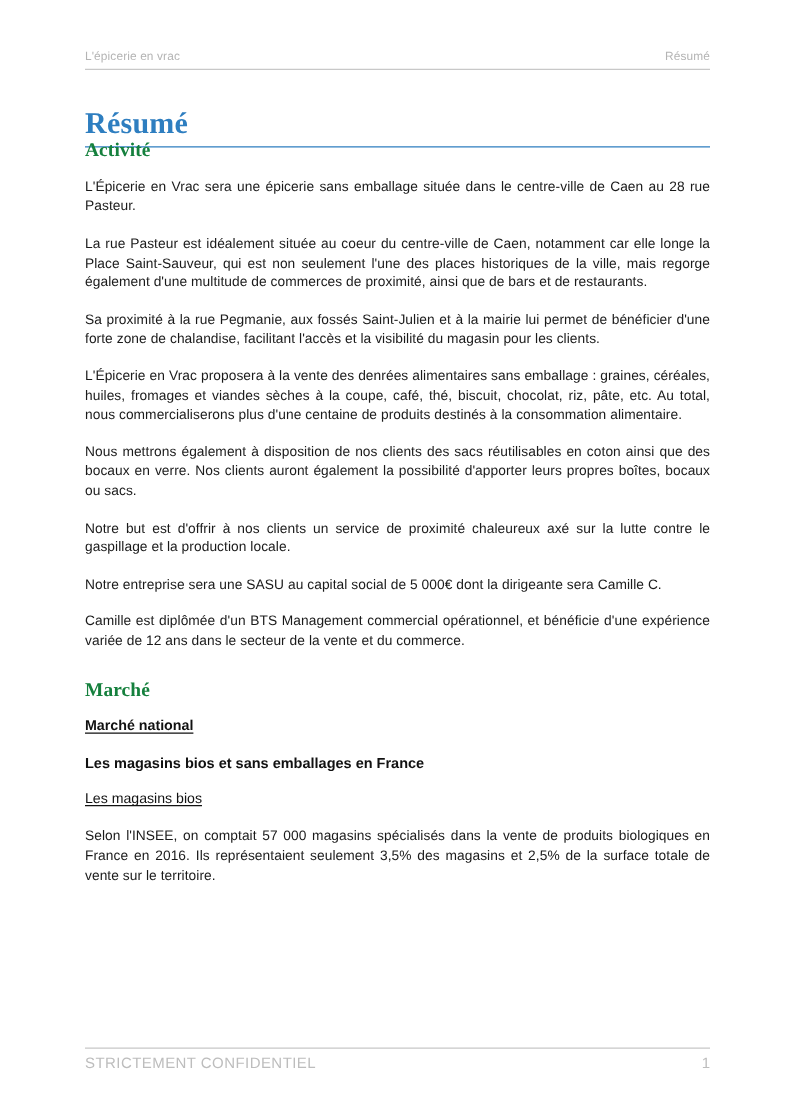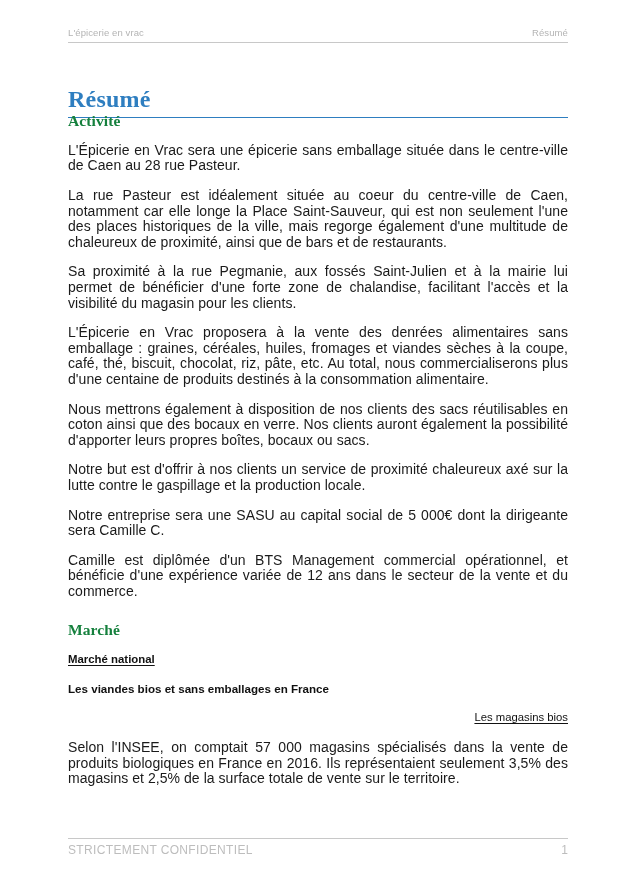--- a/index.html
+++ b/index.html
@@ -25,21 +25,21 @@
     position: absolute;
     left: 68px;
     top: 0;
     width: 500px;
     height: 895px;
   }
 
   
   .doc-header {
     position: absolute;
-    top: 28px;
+    top: 41px;
     left: 0;
     width: 500px;
     display: flex;
     justify-content: space-between;
     align-items: flex-end;
     padding-bottom: 4px;
     border-bottom: 1px solid #c8c8c8;
     box-sizing: border-box;
   }
   .doc-header span {
@@ -81,21 +81,21 @@
     color: #15803d;
     margin: 0 0 13px 0;
     line-height: 1.15;
     letter-spacing: 0.1px;
   }
   h2.section-heading.spaced-top {
     margin-top: 22px;
   }
 
   p.para {
-    font-size: 14px;
+    font-size: 11px;
     line-height: 15.6px;
     color: #1a1a1a;
     margin: 0 0 14px 0;
     text-align: justify;
     text-justify: inter-word;
     letter-spacing: 0.05px;
   }
   p.para:last-child { margin-bottom: 0; }
 
   h3.sub-heading {
@@ -115,21 +115,20 @@
     line-height: 15px;
   }
   h5.sub-heading-plain {
     font-size: 11.3px;
     font-weight: normal;
     color: #111111;
     margin: 0 0 15px 0;
     line-height: 15px;
     text-decoration: underline;
     text-underline-offset: 2px;
-    text-align: right;
   }
 
   
   .doc-footer {
     position: absolute;
     top: 838px;
     left: 0;
     width: 500px;
     display: flex;
     justify-content: space-between;
@@ -160,35 +159,35 @@
     </div>
 
     <h1 class="chapter-title">Résumé</h1>
 
     <div class="body-flow">
 
       <section>
         <h2 class="section-heading">Activité</h2>
 
         <p class="para">L'Épicerie en Vrac sera une épicerie sans emballage située dans le centre-ville de Caen au 28 rue Pasteur.</p>
-        <p class="para">La rue Pasteur est idéalement située au coeur du centre-ville de Caen, notamment car elle longe la Place Saint-Sauveur, qui est non seulement l'une des places historiques de la ville, mais regorge également d'une multitude de chaleureux de proximité, ainsi que de bars et de restaurants.</p>
+        <p class="para">La rue Pasteur est idéalement située au coeur du centre-ville de Caen, notamment car elle longe la Place Saint-Sauveur, qui est non seulement l'une des places historiques de la ville, mais regorge également d'une multitude de commerces de proximité, ainsi que de bars et de restaurants.</p>
         <p class="para">Sa proximité à la rue Pegmanie, aux fossés Saint-Julien et à la mairie lui permet de bénéficier d'une forte zone de chalandise, facilitant l'accès et la visibilité du magasin pour les clients.</p>
         <p class="para">L'Épicerie en Vrac proposera à la vente des denrées alimentaires sans emballage : graines, céréales, huiles, fromages et viandes sèches à la coupe, café, thé, biscuit, chocolat, riz, pâte, etc. Au total, nous commercialiserons plus d'une centaine de produits destinés à la consommation alimentaire.</p>
         <p class="para">Nous mettrons également à disposition de nos clients des sacs réutilisables en coton ainsi que des bocaux en verre. Nos clients auront également la possibilité d'apporter leurs propres boîtes, bocaux ou sacs.</p>
         <p class="para">Notre but est d'offrir à nos clients un service de proximité chaleureux axé sur la lutte contre le gaspillage et la production locale.</p>
         <p class="para">Notre entreprise sera une SASU au capital social de 5 000€ dont la dirigeante sera Camille C.</p>
         <p class="para">Camille est diplômée d'un BTS Management commercial opérationnel, et bénéficie d'une expérience variée de 12 ans dans le secteur de la vente et du commerce.</p>
       </section>
 
       <section>
         <h2 class="section-heading spaced-top">Marché</h2>
 
         <h3 class="sub-heading">Marché national</h3>
 
-        <h4 class="sub-heading-bold">Les viandes bios et sans emballages en France</h4>
+        <h4 class="sub-heading-bold">Les magasins bios et sans emballages en France</h4>
 
         <h5 class="sub-heading-plain">Les magasins bios</h5>
 
         <p class="para">Selon l'INSEE, on comptait 57 000 magasins spécialisés dans la vente de produits biologiques en France en 2016. Ils représentaient seulement 3,5% des magasins et 2,5% de la surface totale de vente sur le territoire.</p>
       </section>
 
     </div>
 
     <div class="doc-footer">
       <span>STRICTEMENT CONFIDENTIEL</span>

